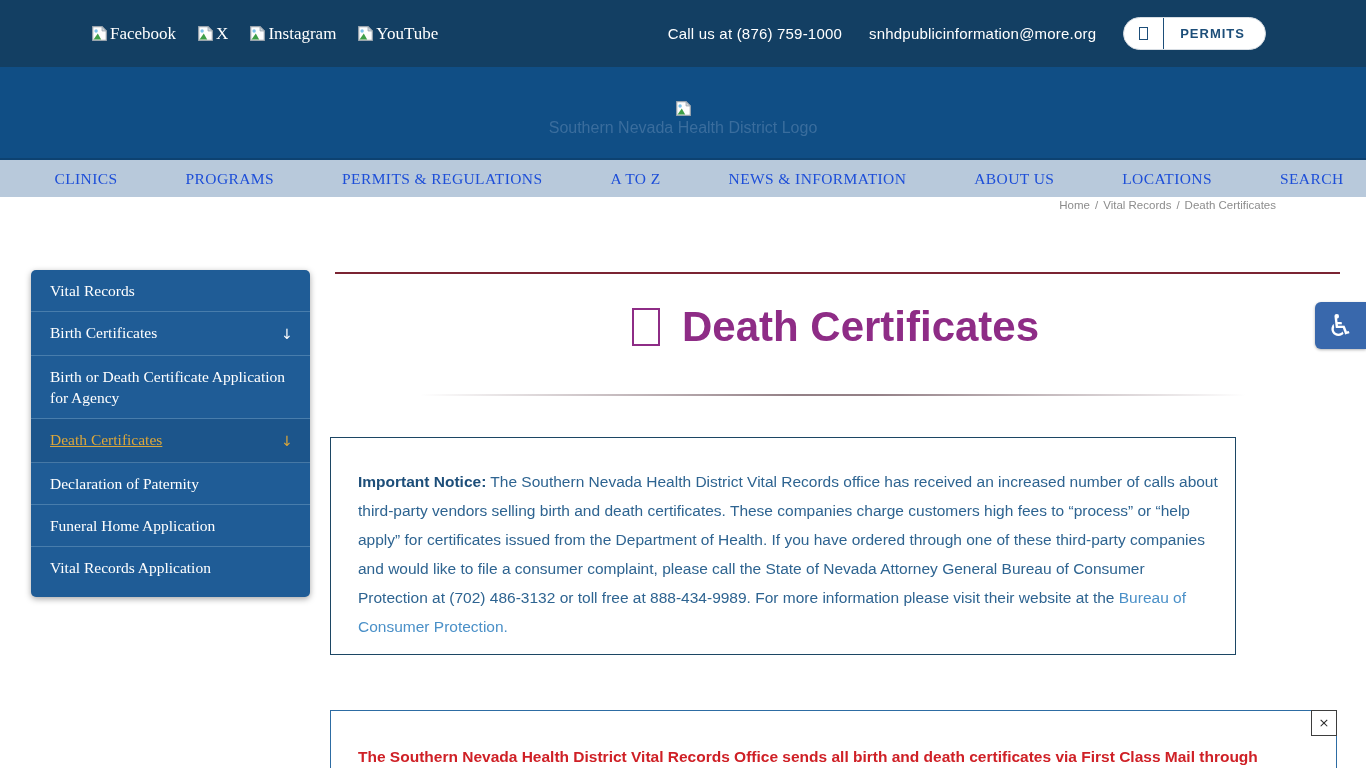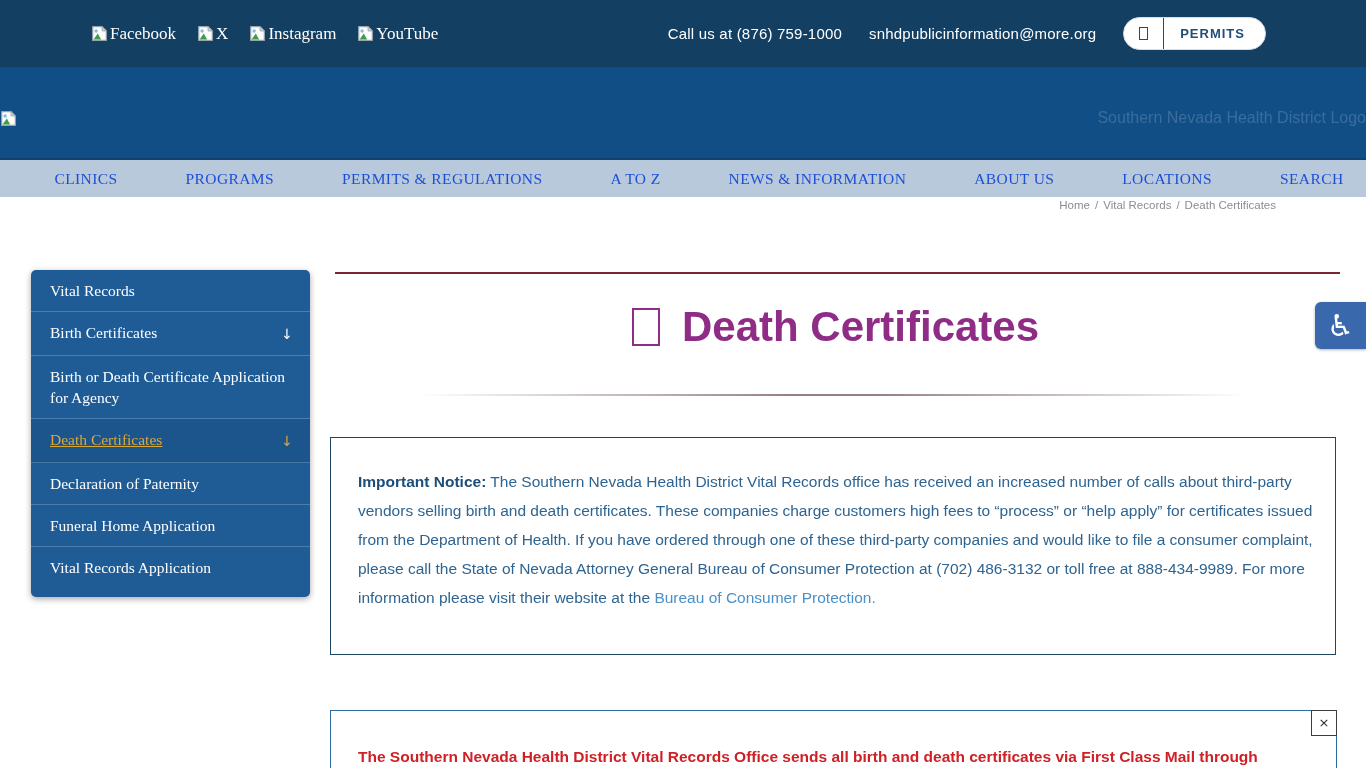--- a/index.html
+++ b/index.html
@@ -25,22 +25,22 @@
   .lang-icon-seg { display:flex; align-items:center; justify-content:center;
                    width:40px; height:100%; border-right:1px solid #1d4e79; }
   .tofu { display:inline-block; border:1px solid #1d4e79; width:9px; height:13px; }
   .lang-label { padding:0 20px 0 16px; color:#1d4e79; font-size:13px;
                 font-weight:bold; letter-spacing:1px; }
 
   
   .header-band { position:absolute; top:67px; left:0; width:100%; height:93px;
                  background:#104e85; border-bottom:2px solid #0d4271; }
   .logo-link { position:absolute; top:36px; left:0; width:100%; height:30px;
-               display:flex; align-items:center; justify-content:space-between; gap:2px;
-               color:#3a6d9d; font-size:16px; text-decoration:none; cursor:pointer; }
+               display:flex; align-items:center; justify-content:center; gap:2px;
+               color:#3a6d9d; font-size:16px; text-decoration:none; cursor:pointer;flex-direction:column; }
 
   
   .mainnav { position:absolute; top:160px; left:0; width:100%; height:37px;
              background:#b8c9db; display:flex; align-items:center;
              justify-content:center; gap:36px; }
   .nav-item { font-family:"Liberation Serif", serif; font-size:15.5px;
               color:#1d4ed8; letter-spacing:0.4px; text-decoration:none;
               cursor:pointer; white-space:nowrap;margin-left:32px; }
 
   
@@ -70,21 +70,21 @@
   .page-title { position:absolute; top:296px; left:335px; width:1001px; height:62px;
                 display:flex; align-items:center; justify-content:center; gap:22px;
                 color:#8e2c86; font-size:42px; }
   .title-tofu { display:inline-block; width:28px; height:38px;
                 border:2px solid #8e2c86; }
   .title-divider { position:absolute; top:394px; left:420px; width:826px; height:2px;
                    background:linear-gradient(to right, rgba(123,36,51,0),
                              rgba(90,60,70,0.65) 45%, rgba(90,60,70,0.65) 55%,
                              rgba(123,36,51,0)); }
 
-  .notice-box { position:absolute; top:437px; left:330px; width:1006px; height:218px;
+  .notice-box { position:absolute; top:437px; left:330px; width:906px; height:218px;
                 border:1px solid #1c4664; background:#ffffff;
                 padding:29px 17px 0 27px; }
   .notice-text { font-size:15.5px; line-height:29px; color:#2e6491; }
   .notice-lead { font-weight:bold; color:#1d4e79; }
   .notice-link { color:#4a90c8; text-decoration:none; cursor:pointer; }
 
   .alert-box { position:absolute; top:710px; left:330px; width:1007px; height:130px;
                border:1px solid #2d6ca3; background:#ffffff;
                padding:32px 30px 0 27px; }
   .alert-text { color:#cf2026; font-weight:bold; font-size:15.5px; line-height:28px; }

